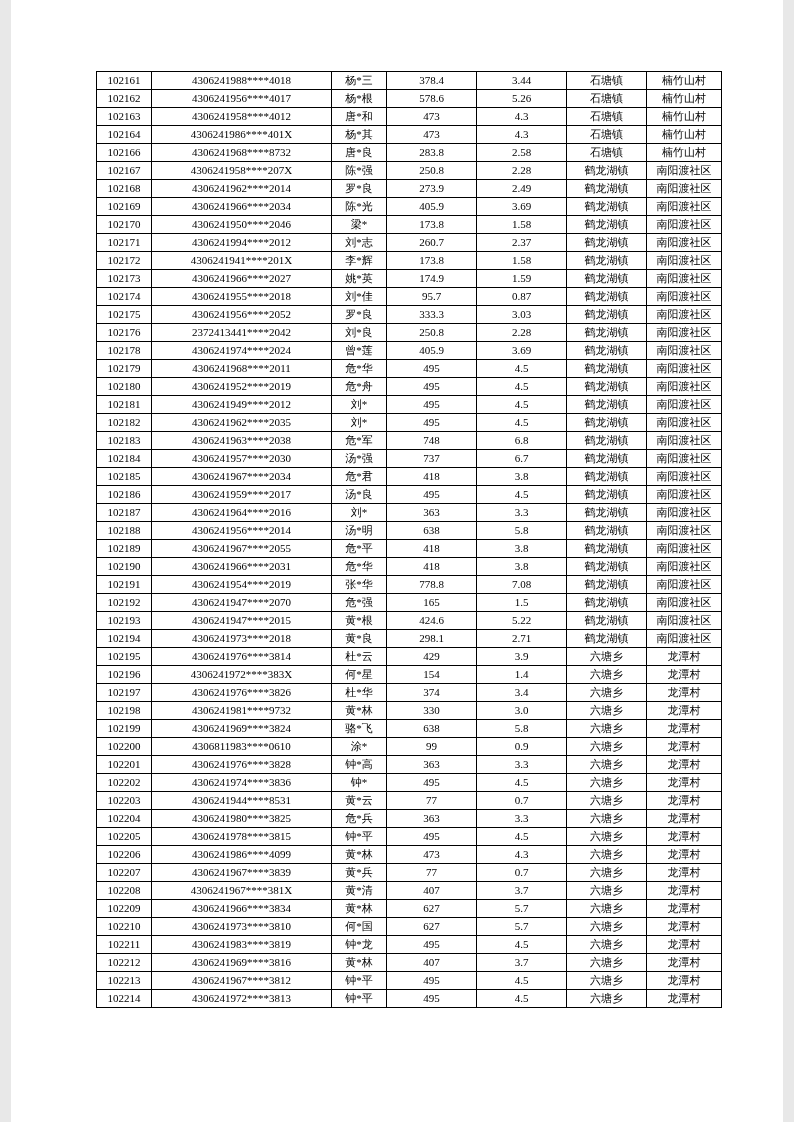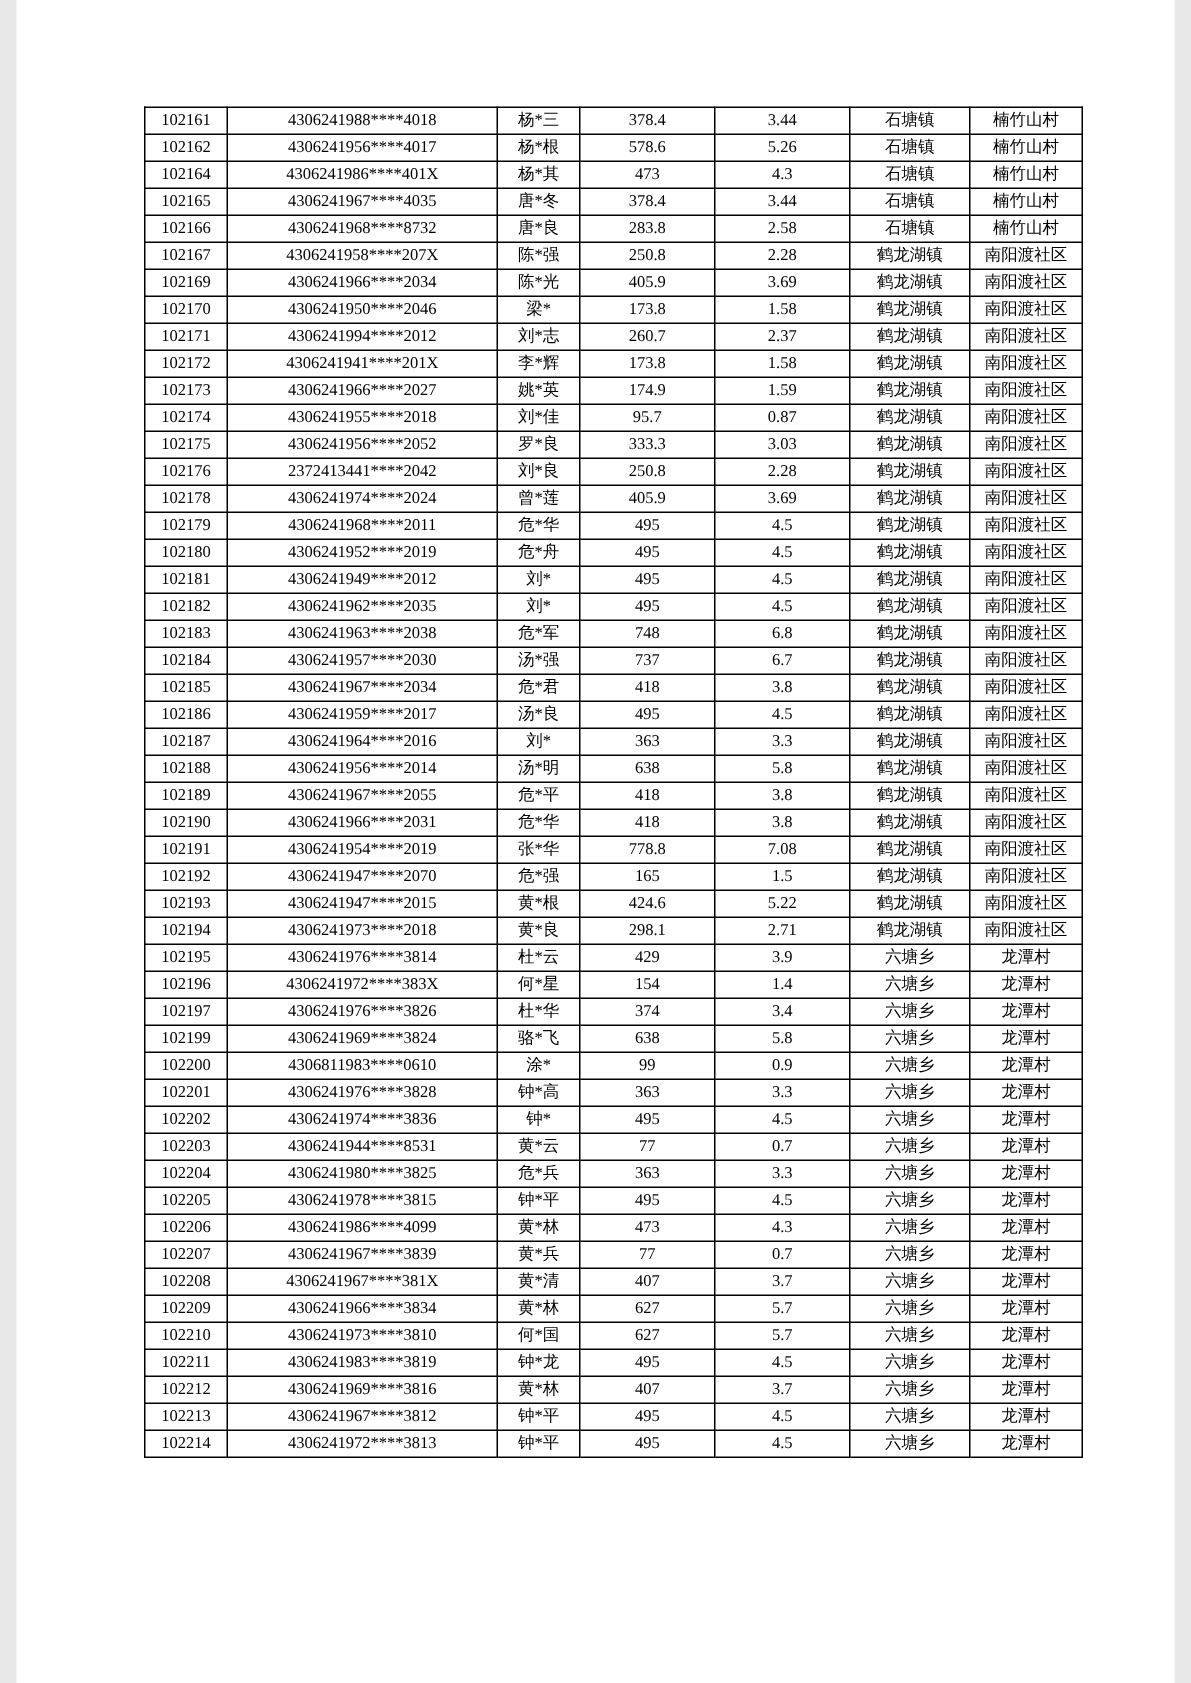--- a/index.html
+++ b/index.html
@@ -65,56 +65,65 @@
         <tr>
           <td>102162</td>
           <td>4306241956****4017</td>
           <td>杨*根</td>
           <td>578.6</td>
           <td>5.26</td>
           <td>石塘镇</td>
           <td>楠竹山村</td>
         </tr>
         <tr>
+          <td>102163</td>
+          <td>4306241958****4012</td>
+          <td>唐*和</td>
+          <td>473</td>
+          <td>4.3</td>
+          <td>石塘镇</td>
+          <td>楠竹山村</td>
+        </tr>
+        <tr>
           <td>102164</td>
           <td>4306241986****401X</td>
           <td>杨*其</td>
           <td>473</td>
           <td>4.3</td>
           <td>石塘镇</td>
           <td>楠竹山村</td>
         </tr>
         <tr>
-          <td>102165</td>
-          <td>4306241967****4035</td>
-          <td>唐*冬</td>
-          <td>378.4</td>
-          <td>3.44</td>
-          <td>石塘镇</td>
-          <td>楠竹山村</td>
-        </tr>
-        <tr>
           <td>102166</td>
           <td>4306241968****8732</td>
           <td>唐*良</td>
           <td>283.8</td>
           <td>2.58</td>
           <td>石塘镇</td>
           <td>楠竹山村</td>
         </tr>
         <tr>
           <td>102167</td>
           <td>4306241958****207X</td>
           <td>陈*强</td>
           <td>250.8</td>
           <td>2.28</td>
           <td>鹤龙湖镇</td>
           <td>南阳渡社区</td>
         </tr>
         <tr>
+          <td>102168</td>
+          <td>4306241962****2014</td>
+          <td>罗*良</td>
+          <td>273.9</td>
+          <td>2.49</td>
+          <td>鹤龙湖镇</td>
+          <td>南阳渡社区</td>
+        </tr>
+        <tr>
           <td>102169</td>
           <td>4306241966****2034</td>
           <td>陈*光</td>
           <td>405.9</td>
           <td>3.69</td>
           <td>鹤龙湖镇</td>
           <td>南阳渡社区</td>
         </tr>
         <tr>
           <td>102170</td>
@@ -353,20 +362,29 @@
         <tr>
           <td>102197</td>
           <td>4306241976****3826</td>
           <td>杜*华</td>
           <td>374</td>
           <td>3.4</td>
           <td>六塘乡</td>
           <td>龙潭村</td>
         </tr>
         <tr>
+          <td>102198</td>
+          <td>4306241981****9732</td>
+          <td>黄*林</td>
+          <td>330</td>
+          <td>3.0</td>
+          <td>六塘乡</td>
+          <td>龙潭村</td>
+        </tr>
+        <tr>
           <td>102199</td>
           <td>4306241969****3824</td>
           <td>骆*飞</td>
           <td>638</td>
           <td>5.8</td>
           <td>六塘乡</td>
           <td>龙潭村</td>
         </tr>
         <tr>
           <td>102200</td>

